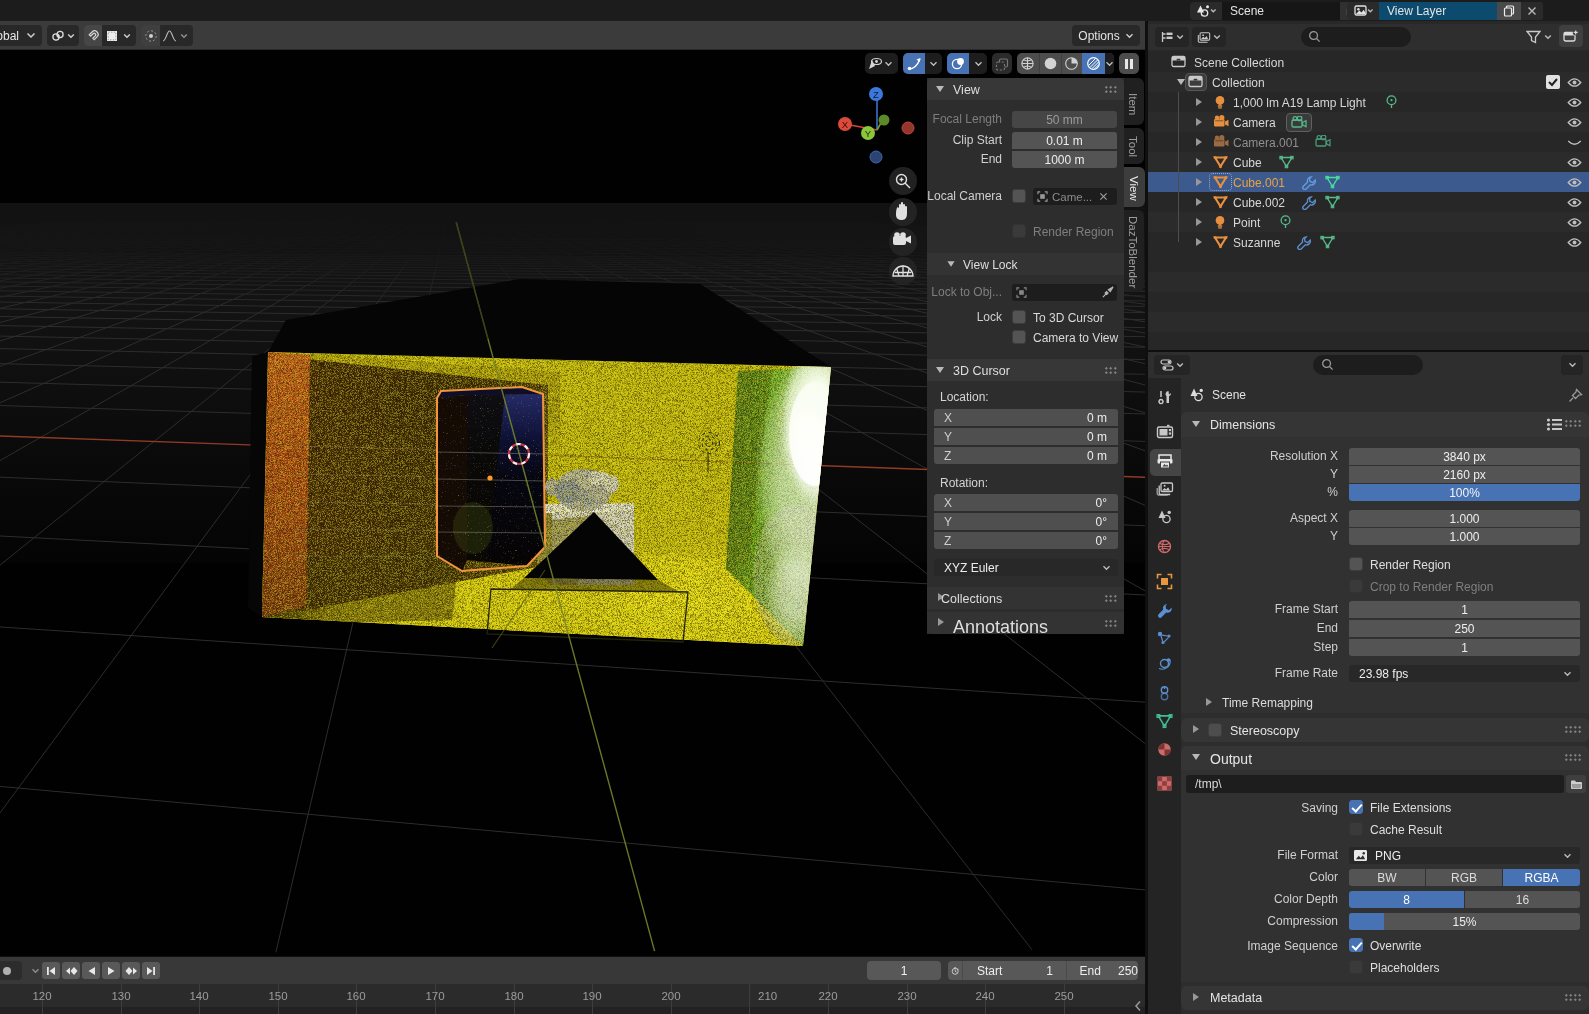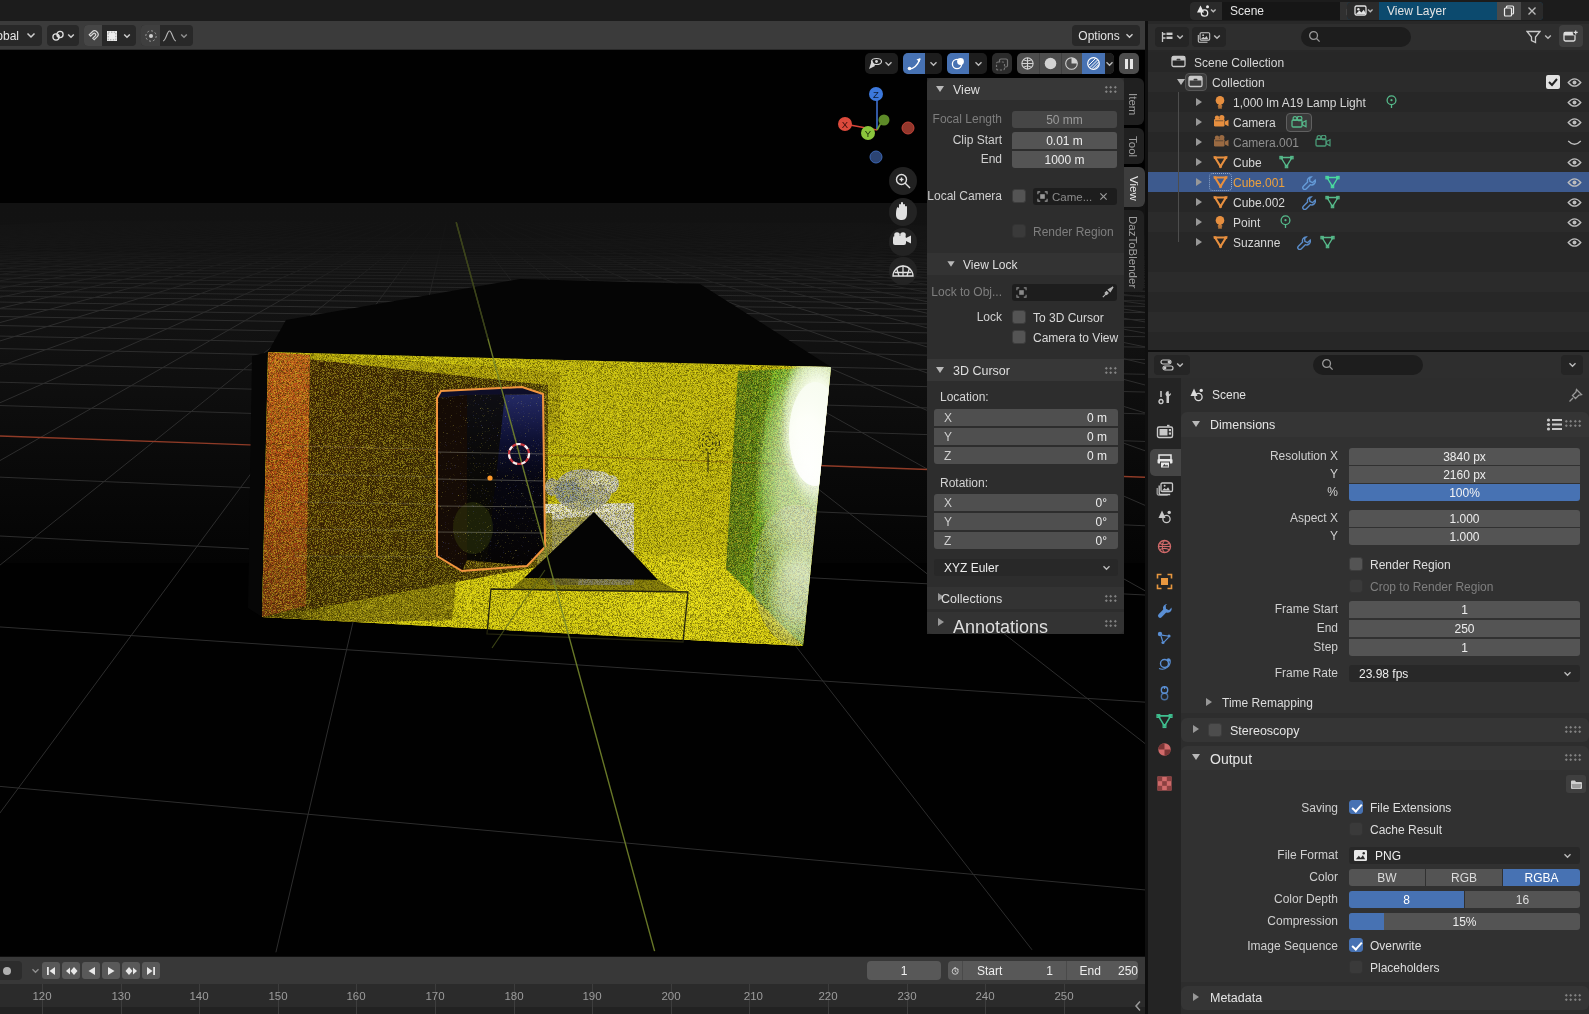--- a/index.html
+++ b/index.html
@@ -1152,20 +1152,21 @@
 <div class="abs" style="left:33px;top:366px;width:408px;height:24px;background:#353535;border-radius:6px"></div>
 <span class="tri r" style="position:absolute;left:45px;top:373px"></span>
 <div class="chk" style="left:60px;top:371px;background:#4d4d4d"></div>
 <span class="panelhdr" style="left:82px;top:372px;font-size:12.5px;color:#e4e4e4">Stereoscopy</span>
 <div class="dots" style="right:7px;top:373px"></div>
 <div class="abs" style="left:33px;top:394px;width:408px;height:24px;background:#353535;border-radius:6px 6px 0 0"></div>
 <span class="tri d" style="position:absolute;left:44px;top:402px"></span>
 <span class="panelhdr" style="left:62px;top:399px;font-size:14px;color:#e4e4e4">Output</span>
 <div class="dots" style="right:7px;top:401px"></div>
 <div class="abs" style="left:33px;top:418px;width:408px;height:212px;background:#313131"></div>
+<div class="abs" style="left:38px;top:423px;width:378px;height:18px;background:#1d1d1d;border-radius:3px;display:flex;align-items:center;padding-left:9px;color:#d9d9d9;font-size:12px">/tmp\</div>
 <div class="abs" style="left:418px;top:423px;width:20px;height:18px;background:#3f3f3f;border-radius:3px;display:flex;align-items:center;justify-content:center">
 <svg width="13" height="11" viewBox="0 0 13 11">
           <path d="M1 2.5 a1 1 0 0 1 1 -1 h3 l1 1.5 h5 a1 1 0 0 1 1 1 V9 a1 1 0 0 1 -1 1 H2 a1 1 0 0 1 -1 -1 Z" fill="#cfcfcf"></path>
           <path d="M1.6 5 h9.8 l-1 4.2 H2.4 Z" fill="#9b9b9b"></path>
         </svg>
       </div>
 <div class="lbl" style="left:0;width:190px;top:448px;color:#cfcfcf">Saving</div>
 <div class="chk on" style="left:201px;top:448px"></div>
 <div class="abs txt" style="left:222px;top:450px;color:#dedede">File Extensions</div>
 <div class="chk dis" style="left:201px;top:470px"></div>
@@ -1278,21 +1279,21 @@
       <div class="abs" style="left:336px;top:33px;width:40px;text-align:center;color:#9c9c9c;font-size:11.5px">160</div>
       <div class="abs" style="left:435px;top:27px;width:1px;height:30px;background:#3d3d3d"></div>
       <div class="abs" style="left:415px;top:33px;width:40px;text-align:center;color:#9c9c9c;font-size:11.5px">170</div>
       <div class="abs" style="left:514px;top:27px;width:1px;height:30px;background:#3d3d3d"></div>
       <div class="abs" style="left:494px;top:33px;width:40px;text-align:center;color:#9c9c9c;font-size:11.5px">180</div>
       <div class="abs" style="left:592px;top:27px;width:1px;height:30px;background:#3d3d3d"></div>
       <div class="abs" style="left:572px;top:33px;width:40px;text-align:center;color:#9c9c9c;font-size:11.5px">190</div>
       <div class="abs" style="left:671px;top:27px;width:1px;height:30px;background:#3d3d3d"></div>
       <div class="abs" style="left:651px;top:33px;width:40px;text-align:center;color:#9c9c9c;font-size:11.5px">200</div>
       <div class="abs" style="left:749px;top:27px;width:1px;height:30px;background:#3d3d3d"></div>
-      <div class="abs" style="left:723px;top:33px;width:40px;text-align:right;color:#9c9c9c;font-size:11.5px">210</div>
+      <div class="abs" style="left:758px;top:33px;width:40px;text-align:left;color:#9c9c9c;font-size:11.5px">210</div>
       <div class="abs" style="left:828px;top:27px;width:1px;height:30px;background:#3d3d3d"></div>
       <div class="abs" style="left:808px;top:33px;width:40px;text-align:center;color:#9c9c9c;font-size:11.5px">220</div>
       <div class="abs" style="left:907px;top:27px;width:1px;height:30px;background:#3d3d3d"></div>
       <div class="abs" style="left:887px;top:33px;width:40px;text-align:center;color:#9c9c9c;font-size:11.5px">230</div>
       <div class="abs" style="left:985px;top:27px;width:1px;height:30px;background:#3d3d3d"></div>
       <div class="abs" style="left:965px;top:33px;width:40px;text-align:center;color:#9c9c9c;font-size:11.5px">240</div>
       <div class="abs" style="left:1064px;top:27px;width:1px;height:30px;background:#3d3d3d"></div>
       <div class="abs" style="left:1044px;top:33px;width:40px;text-align:center;color:#9c9c9c;font-size:11.5px">250</div>
 <svg width="8" height="12" viewBox="0 0 8 12" style="position:absolute;left:1134px;top:43px">
         <path d="M6 1.5 L2 6 L6 10.5" stroke="#9a9a9a" stroke-width="1.5" fill="none"></path>

